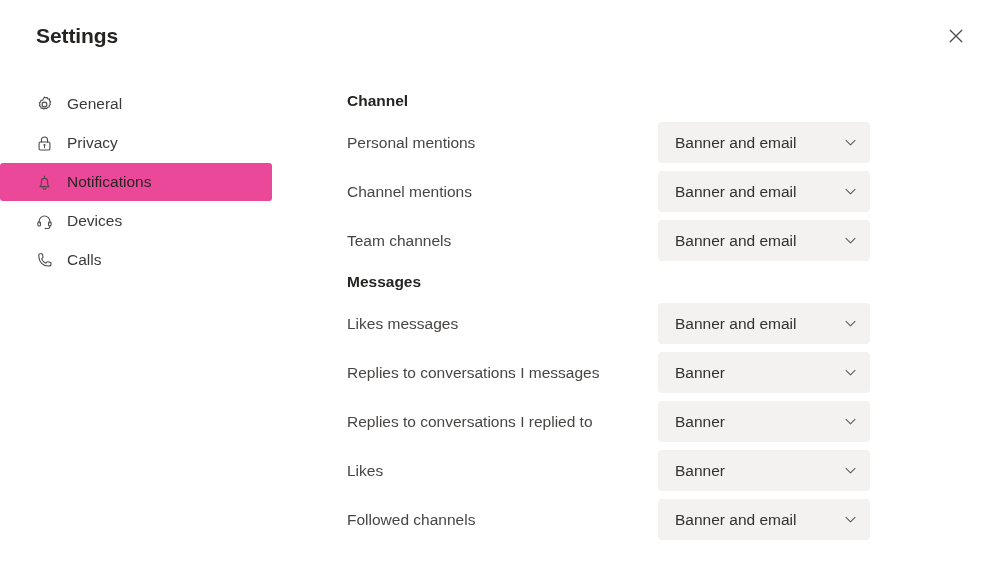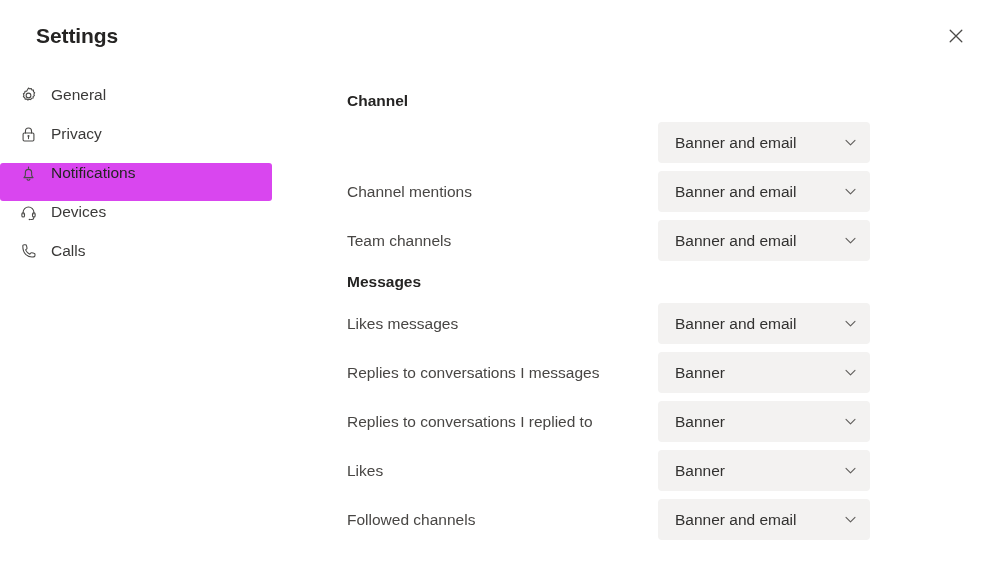--- a/index.html
+++ b/index.html
@@ -54,29 +54,29 @@
     left: 0;
     top: 84px;
     width: 300px;
   }
 
   .nav-item {
     position: relative;
     height: 38px;
     margin: 1px 0;
     display: flex;
-    align-items: flex-start;
-    padding-left: 18px;
+    align-items: center;
+    padding-left: 34px;
     cursor: pointer;
     border-radius: 3px;
     width: 272px;
     background: transparent;
   }
   .nav-item.selected {
-    background: #d946ef;
+    background: #ec4899;
   }
 
   .nav-icon {
     width: 20px;
     height: 20px;
     display: flex;
     align-items: center;
     justify-content: center;
     flex: 0 0 auto;
     color: #4b4a48;
@@ -230,20 +230,21 @@
              c0 0.8 -0.6 1.4 -1.4 1.4 C8.3 16.6 4.0 11.7 4.0 4.3 Z"></path>
   </svg>
 </span>
       <span class="nav-label">Calls</span>
     </div>
   </nav>
 
 <main id="settings-content">
     <div class="section-heading">Channel</div>
     <div class="setting-row">
+      <span class="setting-label">Personal mentions</span>
       <button class="setting-dropdown">
         <span class="dropdown-value">Banner and email</span>
         <span class="dropdown-chevron">
   <svg width="15" height="15" viewBox="0 0 16 16" fill="none" stroke="currentColor" stroke-width="1.15" stroke-linecap="round" stroke-linejoin="round">
     <path d="M3.2 5.8 L8 10.6 L12.8 5.8"></path>
   </svg>
 </span>
       </button>
     </div>
     <div class="setting-row">

